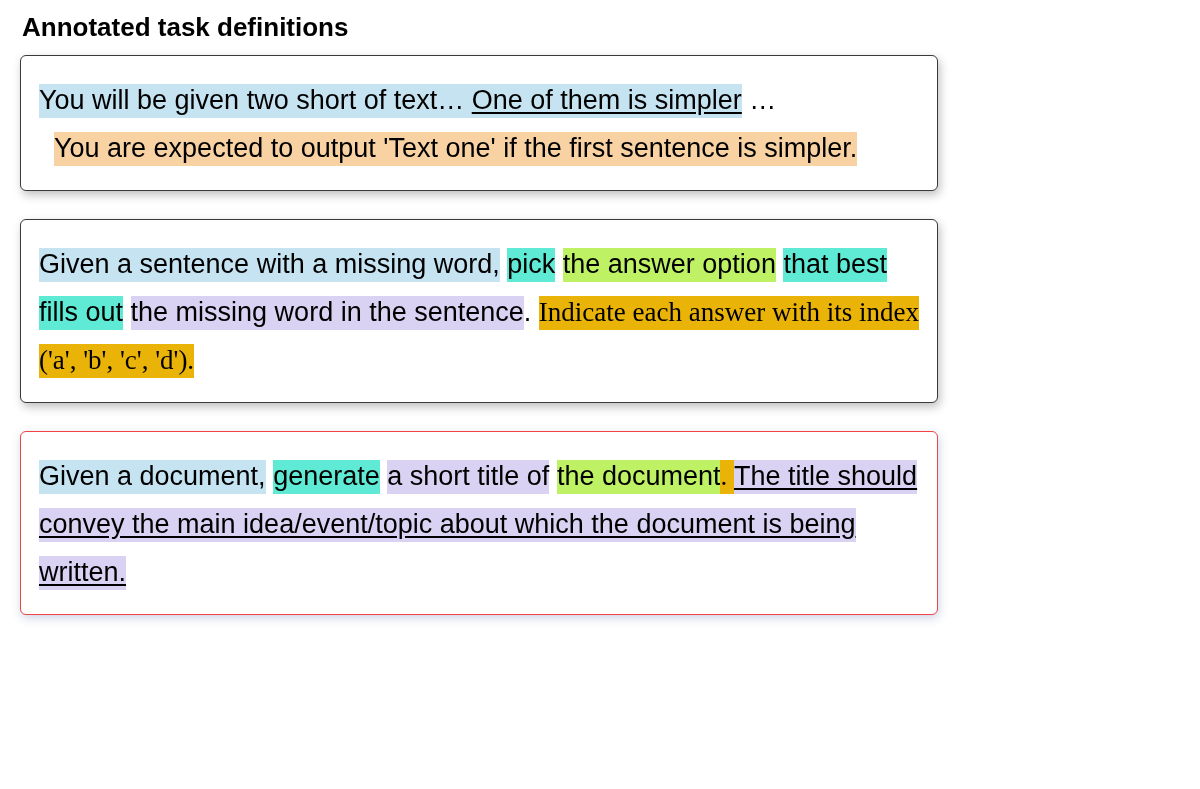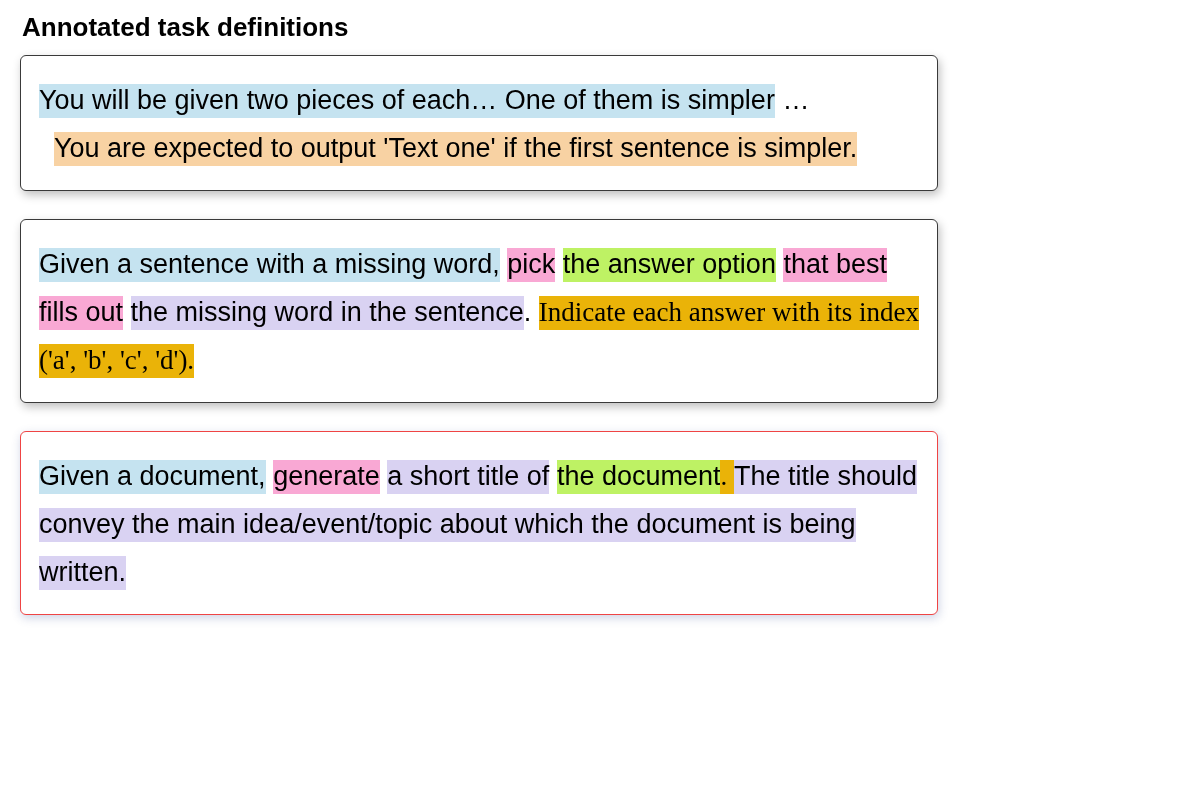--- a/index.html
+++ b/index.html
@@ -36,36 +36,36 @@
     margin: 0;
     font-size: 27px;
     line-height: 48px;
     color: #000;
     font-weight: 400;
   }
   span.hl {
     padding: 1px 0 3px 0;
     border-radius: 0;
   }
-  .u { text-underline-offset: 3px; }
+  .u { text-decoration: underline; text-underline-offset: 3px; }
   .c-blue   { background-color: #c5e3f0; }
   .c-orange { background-color: #f8d2a3; margin-left: 15px; }
-  .c-green  { background-color: #f9a8d4; }
+  .c-green  { background-color: #5eead4; }
   .c-yellow { background-color: #bef264; }
   .c-purple { background-color: #d9d2f2; }
   .c-pink   { background-color: #eab308; font-family: Liberation Serif, serif; }
 </style>
 </head>
 <body>
 <div class="wrap">
 
 <div class="heading">Annotated task definitions</div>
 
 <div class="card">
-  <p><span class="hl c-blue">You will be given two pieces of each… </span><span class="hl c-blue u">One of them is simpler</span><span class="hl"> …</span><br><span class="hl c-orange">You are expected to output 'Text one' if the first sentence is simpler.</span><br></p>
+  <p><span class="hl c-blue">You will be given two short of text… </span><span class="hl c-blue u">One of them is simpler</span><span class="hl"> …</span><br><span class="hl c-orange">You are expected to output 'Text one' if the first sentence is simpler.</span><br></p>
 </div>
 
 <div class="card">
   <p><span class="hl c-blue">Given a sentence with a missing word,</span><span class="hl"> </span><span class="hl c-green">pick</span><span class="hl"> </span><span class="hl c-yellow">the answer option</span><span class="hl"> </span><span class="hl c-green">that best fills out</span><span class="hl"> </span><span class="hl c-purple">the missing word in the sentence</span><span class="hl">.</span><span class="hl"> </span><span class="hl c-pink">Indicate each answer with its index ('a', 'b', 'c', 'd').</span></p>
 </div>
 
 <div class="card last">
   <p><span class="hl c-blue">Given a document,</span><span class="hl"> </span><span class="hl c-green">generate</span><span class="hl"> </span><span class="hl c-purple">a short title of</span><span class="hl"> </span><span class="hl c-yellow">the document</span><span class="hl c-pink">. </span><span class="hl c-purple u">The title should convey the main idea/event/topic about which the document is being written.</span></p>
 </div>
 

